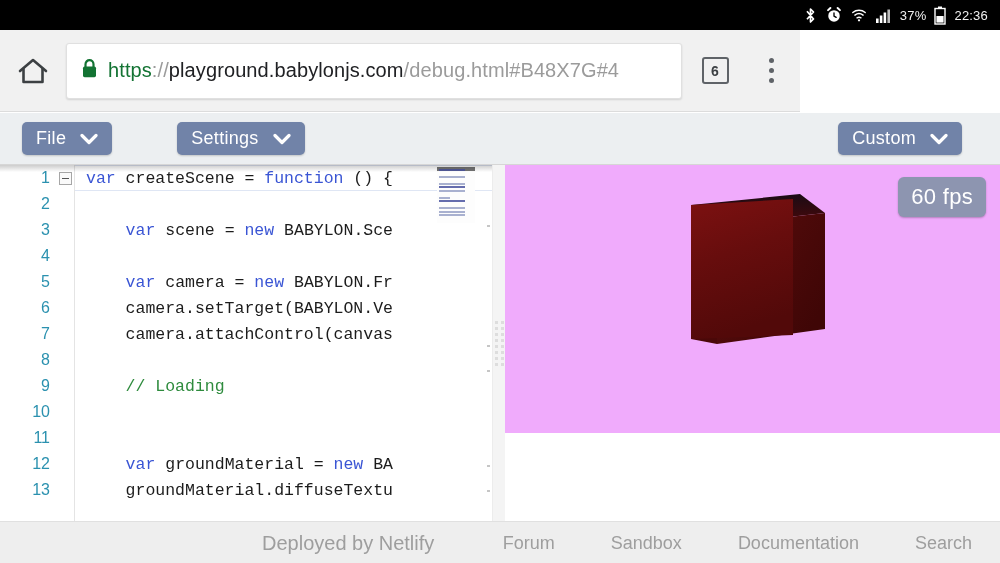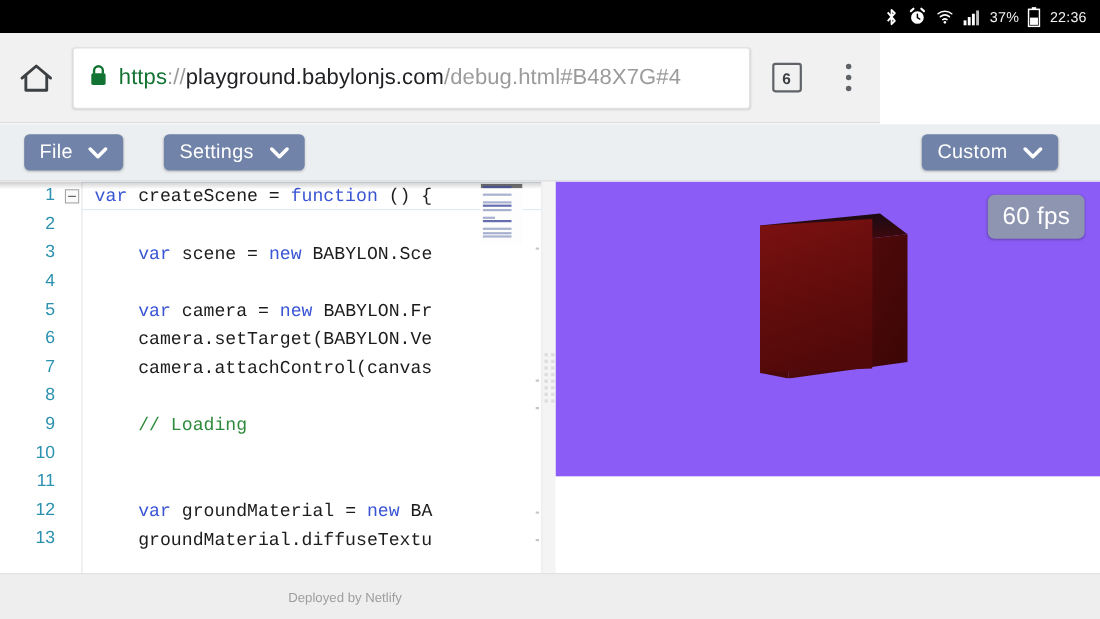--- a/index.html
+++ b/index.html
@@ -61,21 +61,21 @@
   }
   .pg-btn{
     background:#7183a8; color:#fff; border-radius:5px;
     height:33px; display:inline-flex; align-items:center; gap:14px;
     padding:0 14px; font-size:18px; letter-spacing:.3px;
     box-shadow:0 1px 2px rgba(0,0,0,.18);
     cursor:pointer; user-select:none;
   }
   .pg-btn .cv{ display:inline-flex; }
   #file-btn{ margin-left:22px; }
-  #settings-btn{ margin-left:37px; }
+  #settings-btn{ margin-left:65px; }
   #custom-btn{ margin-left:auto; margin-right:38px; }
 
   
   .workarea{
     position:absolute; left:0; top:165px; width:1000px; height:356px;
     background:#fff; overflow:hidden;
   }
   .editor{
     position:absolute; left:0; top:0; width:505px; height:356px;
     background:#fff; overflow:hidden;
@@ -135,38 +135,38 @@
     position:absolute; left:492px; top:0; width:13px; height:356px;
     background:#f4f4f4; border-left:1px solid #ececec; z-index:7;
     display:flex; align-items:center; justify-content:center;
   }
   .grip .dots{ display:grid; grid-template-columns:repeat(2,3px); gap:3px 3px; }
   .grip .dots i{ width:3px; height:3px; background:#dddddd; display:block; }
 
   
   .canvas3d{
     position:absolute; left:505px; top:0; width:495px; height:268px;
-    background:#8b5cf6;
+    background:#f0abfc;
   }
   .cube{ position:absolute; }
   .fps{
     position:absolute; right:14px; top:12px;
     background:#8d95b0; color:#ffffff; border-radius:6px;
     padding:7px 13px; font-size:22px; letter-spacing:.3px;
     box-shadow:0 1px 2px rgba(0,0,0,.25);
   }
 
   
   .footer{
     position:absolute; left:0; top:521px; width:1000px; height:42px;
     background:#eeeeee; border-top:1px solid #e0e0e0;
   }
   .netlify{
     position:absolute; left:262px; top:50%; transform:translateY(-50%);
-    font-size:12px; color:#9e9e9e; white-space:nowrap;
+    font-size:20px; color:#9e9e9e; white-space:nowrap;
   }
   .loading{
     position:absolute; left:28px; top:50%; transform:translateY(-50%);
     font-family:"Liberation Mono", monospace;
     font-size:17.5px; color:#ef4b3c; white-space:nowrap; z-index:3;
   }
   .flinks{
     position:absolute; right:0; top:0; height:42px;
     display:flex; align-items:center; gap:0;
   }
@@ -365,15 +365,21 @@
         <polygon points="8,16 34,36 34,155 8,150" fill="#4a0808"></polygon>
         <polygon points="34,36 142,24 142,140 34,155" fill="url(#gSide)"></polygon>
         <polygon points="8,16 110,10 110,146 8,150" fill="url(#gFront)"></polygon>
       </svg>
       <div class="fps">60 fps</div>
     </div>
   </div>
 
   <div class="footer">
     <div class="netlify">Deployed by Netlify</div>
+    <div class="flinks" id="footer-links">
+        <div class="flink">Forum</div>
+        <div class="flink">Sandbox</div>
+        <div class="flink">Documentation</div>
+        <div class="flink">Search</div>
+      </div>
   </div>
 
 </div>
 
 </body></html>

